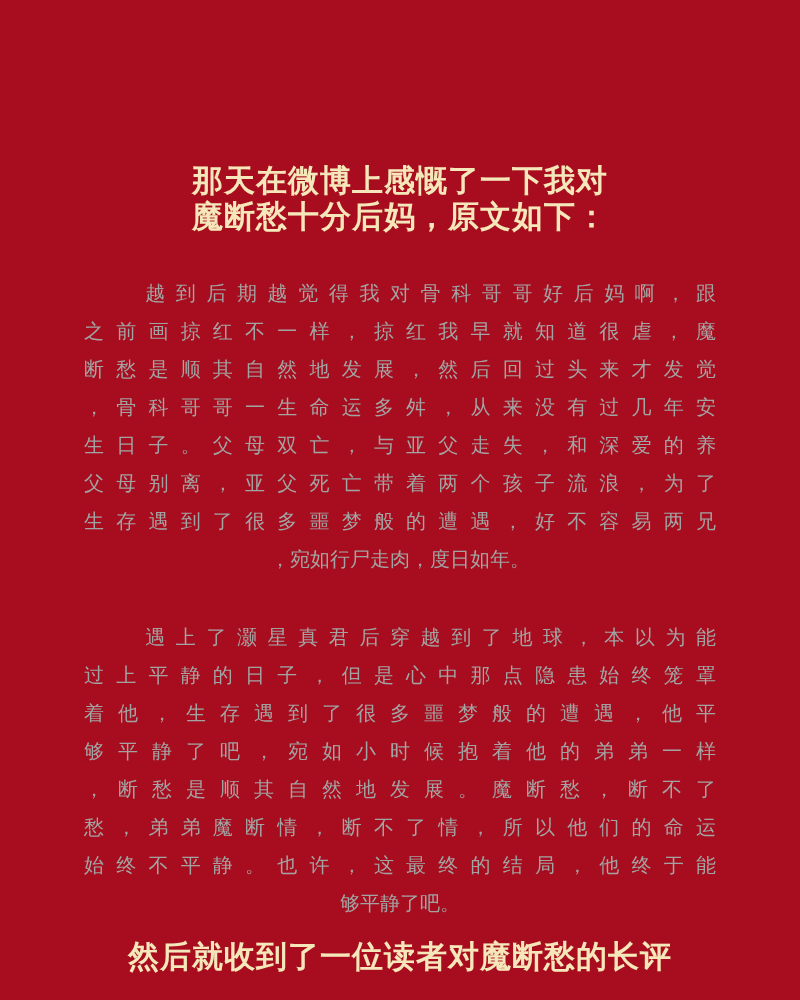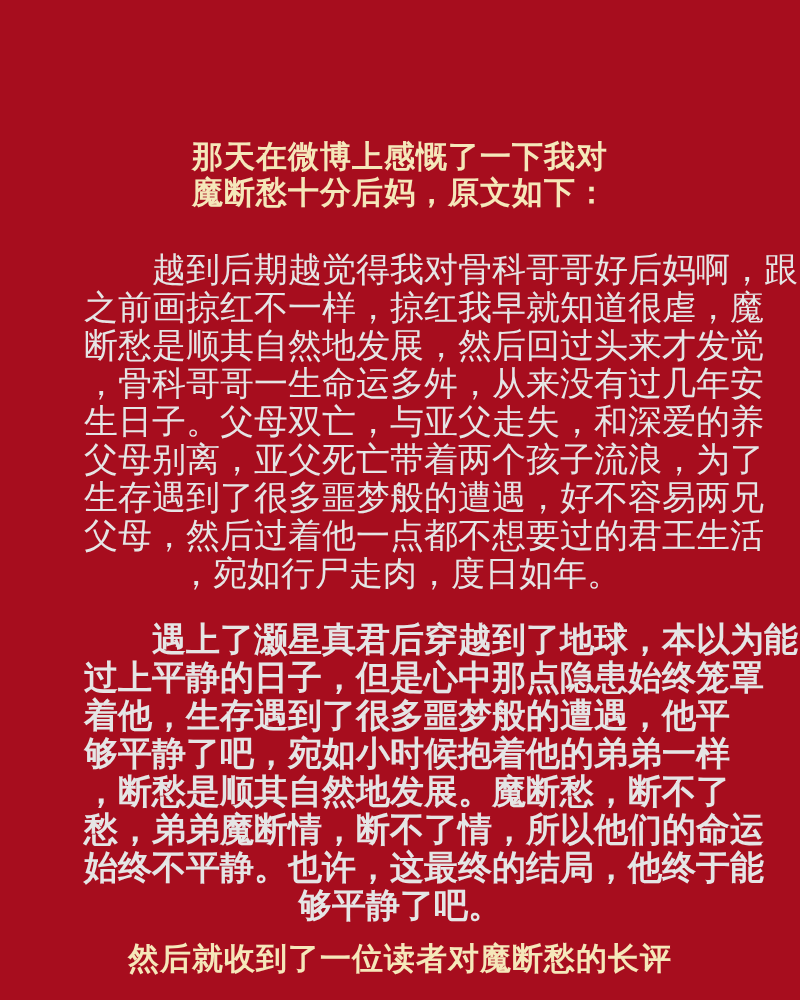--- a/index.html
+++ b/index.html
@@ -24,28 +24,29 @@
     inset: 0;
     padding: 138px 84px 0 84px;
   }
   .title {
     text-align: center;
     font-weight: bold;
     font-size: 31px;
     line-height: 36px;
     letter-spacing: 1px;
     color: #f5e7ba;
+    margin-top: 24px;
   }
   .para {
-    font-size: 34px;
+    font-size: 20px;
     line-height: 38px;
-    color: #e5e5e5;
+    color: #a3a3a3;
   }
   .para-1 { margin-top: 40px; }
-  .para-2 { margin-top: 28px; font-weight: bold; }
+  .para-2 { margin-top: 40px; }
   .para .line {
     text-align: justify;
     text-align-last: justify;
     word-break: break-all;
     white-space: nowrap;
   }
   .para .line:last-child {
     text-align-last: center;
   }
   .footer-line {
@@ -79,21 +80,20 @@
     </div>
 
     <div class="para para-1">
         <div class="line">　　越到后期越觉得我对骨科哥哥好后妈啊，跟</div>
         <div class="line">之前画掠红不一样，掠红我早就知道很虐，魔</div>
         <div class="line">断愁是顺其自然地发展，然后回过头来才发觉</div>
         <div class="line">，骨科哥哥一生命运多舛，从来没有过几年安</div>
         <div class="line">生日子。父母双亡，与亚父走失，和深爱的养</div>
         <div class="line">父母别离，亚父死亡带着两个孩子流浪，为了</div>
         <div class="line">生存遇到了很多噩梦般的遭遇，好不容易两兄</div>
-        <div class="line">父母，然后过着他一点都不想要过的君王生活</div>
         <div class="line">，宛如行尸走肉，度日如年。</div>
       </div>
 
     <div class="para para-2">
         <div class="line">　　遇上了灏星真君后穿越到了地球，本以为能</div>
         <div class="line">过上平静的日子，但是心中那点隐患始终笼罩</div>
         <div class="line">着他，生存遇到了很多噩梦般的遭遇，他平</div>
         <div class="line">够平静了吧，宛如小时候抱着他的弟弟一样</div>
         <div class="line">，断愁是顺其自然地发展。魔断愁，断不了</div>
         <div class="line">愁，弟弟魔断情，断不了情，所以他们的命运</div>

